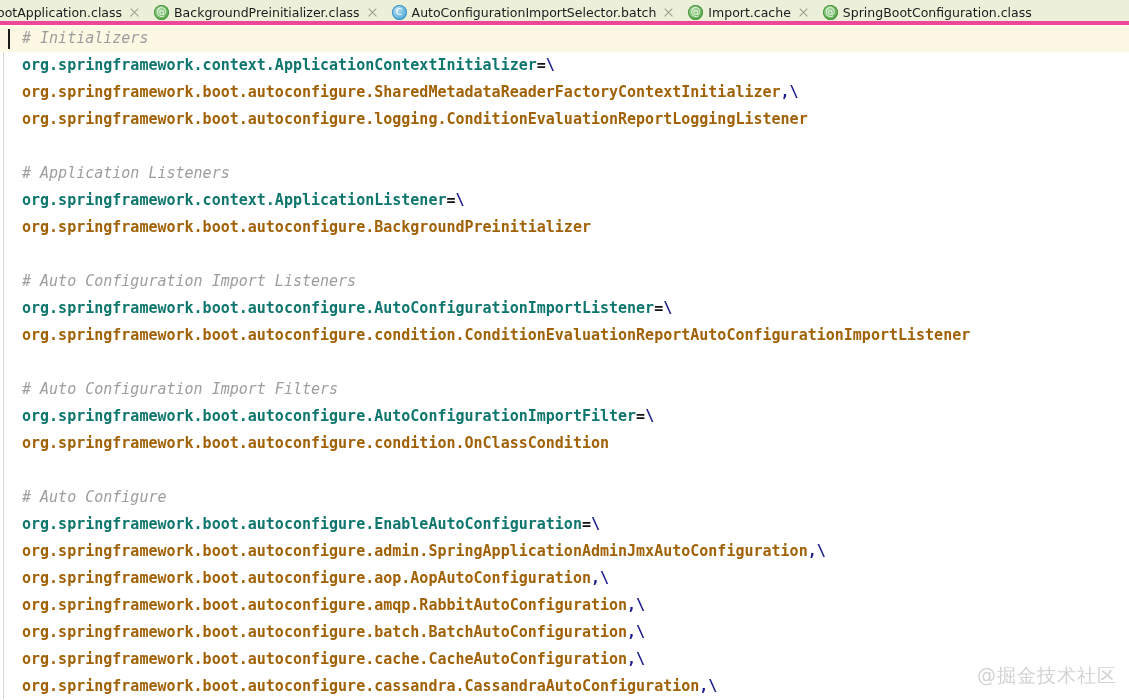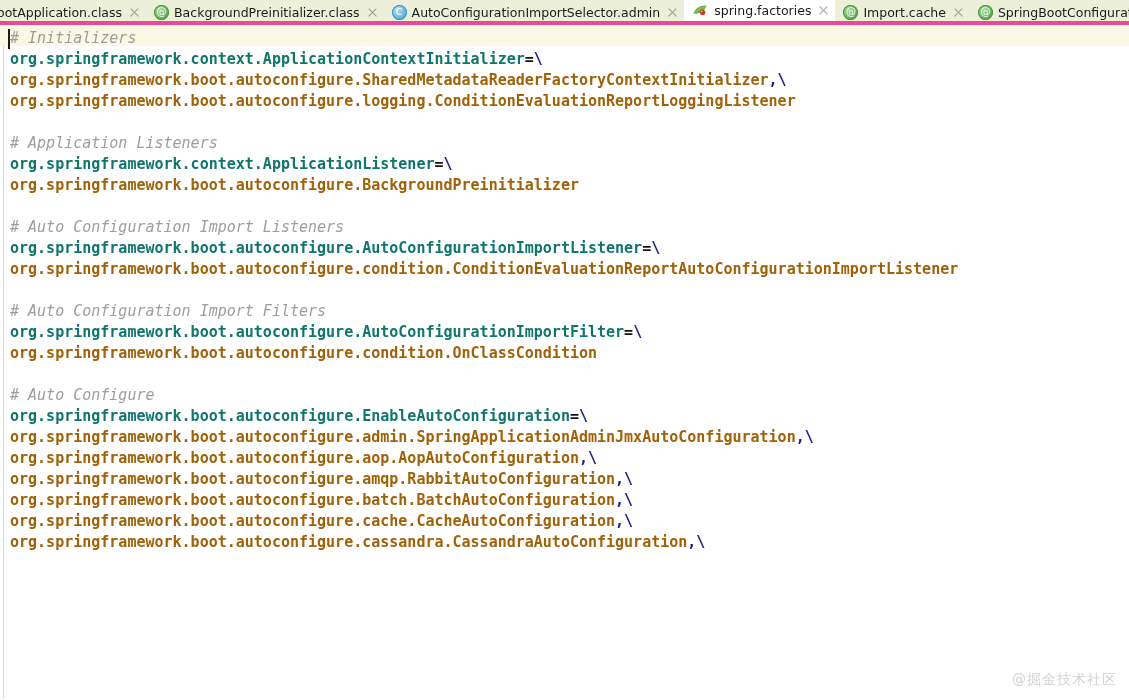--- a/index.html
+++ b/index.html
@@ -127,22 +127,22 @@
     position: absolute;
     left: 0; top: 0; right: 0; bottom: 0;
     padding: 0;
     margin: 0;
     font-family: "DejaVu Sans Mono", monospace;
     font-size: 15px;
     line-height: 27px;
     white-space: pre;
   }
   .line {
-    height: 21px;
-    padding-left: 10px;
+    height: 27px;
+    padding-left: 22px;
     box-sizing: border-box;
     position: relative;
     white-space: pre;
   }
   .line.current {
     background: #fdf8e3;
   }
   .caret {
     position: absolute;
     left: 8px;
@@ -172,21 +172,21 @@
     color: #1a1a8c;
     font-weight: bold;
   }
 
   
   #watermark {
     position: absolute;
     right: 12px;
     bottom: 10px;
     font-family: "DejaVu Sans", sans-serif;
-    font-size: 14px;
+    font-size: 19px;
     color: #d2d2d2;
     letter-spacing: 1px;
     pointer-events: none;
     user-select: none;
   }
 </style>
 </head>
 <body>
 
 <div id="tab-bar">
@@ -194,31 +194,21 @@
       <span>ootApplication.class</span>
       <span class="tab-close"></span>
     </div>
     <div class="tab">
       <span class="tab-icon icon-annotation"></span>
       <span>BackgroundPreinitializer.class</span>
       <span class="tab-close"></span>
     </div>
     <div class="tab">
       <span class="tab-icon icon-class"></span>
-      <span>AutoConfigurationImportSelector.admin</span>
-      <span class="tab-close"></span>
-    </div>
-    <div class="tab active">
-      <span class="tab-icon icon-spring"><svg width="17" height="15" viewBox="0 0 17 15">
-          <path d="M1.5 10.5 C3 5.5 8 2.2 14.5 2.6 C13 7.6 8 11.6 1.5 10.5 Z" fill="#6db33f"></path>
-          <path d="M2.2 10.2 C4 6.6 8 4 13.2 3.5 C10 5.6 6 8 2.2 10.2 Z" fill="#8cc659" opacity=".75"></path>
-          <circle cx="10.6" cy="9.4" r="2.7" fill="#cf3b2f"></circle>
-          <circle cx="9.7" cy="8.5" r=".7" fill="#f2d0cc"></circle>
-        </svg></span>
-      <span>spring.factories</span>
+      <span>AutoConfigurationImportSelector.batch</span>
       <span class="tab-close"></span>
     </div>
     <div class="tab">
       <span class="tab-icon icon-annotation"></span>
       <span>Import.cache</span>
       <span class="tab-close"></span>
     </div>
     <div class="tab">
       <span class="tab-icon icon-annotation"></span>
       <span>SpringBootConfiguration.class</span>

